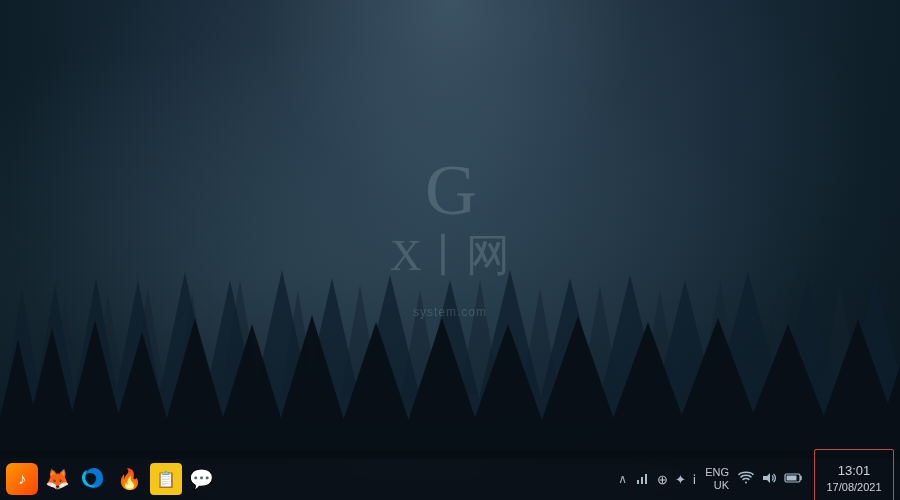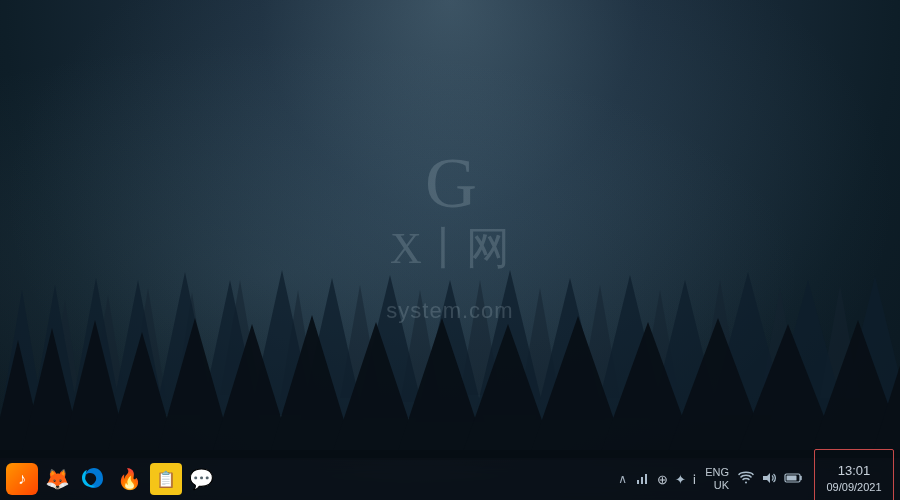--- a/index.html
+++ b/index.html
@@ -73,21 +73,21 @@
     }
 
     #watermark-xi {
       font-size: 44px;
       font-weight: 300;
       font-family: Georgia, serif;
       display: inline;
     }
 
     #watermark-sub {
-      font-size: 22px;
+      font-size: 12px;
       font-weight: 400;
       font-family: Arial, sans-serif;
       display: block;
       letter-spacing: 1px;
       margin-top: 20px;
     }
 
     
     #taskbar {
       position: absolute;
@@ -335,17 +335,17 @@
           <svg width="20" height="12" viewBox="0 0 20 12" fill="none">
             <rect x="1" y="2" width="15" height="8" rx="1.5" stroke="rgba(200,220,235,0.85)" stroke-width="1.2"></rect>
             <rect x="2.5" y="3.5" width="10" height="5" rx="0.5" fill="rgba(200,220,235,0.85)"></rect>
             <path d="M17 4.5 L17 7.5" stroke="rgba(200,220,235,0.85)" stroke-width="1.5" stroke-linecap="round"></path>
           </svg>
         </span>
       </div>
 
       <div id="clock">
         <span id="clock-time">13:01</span>
-        <span id="clock-date">09/09/2021</span>
+        <span id="clock-date">17/08/2021</span>
       </div>
     </div>
   </div>
 </div>
 
 </body></html>

